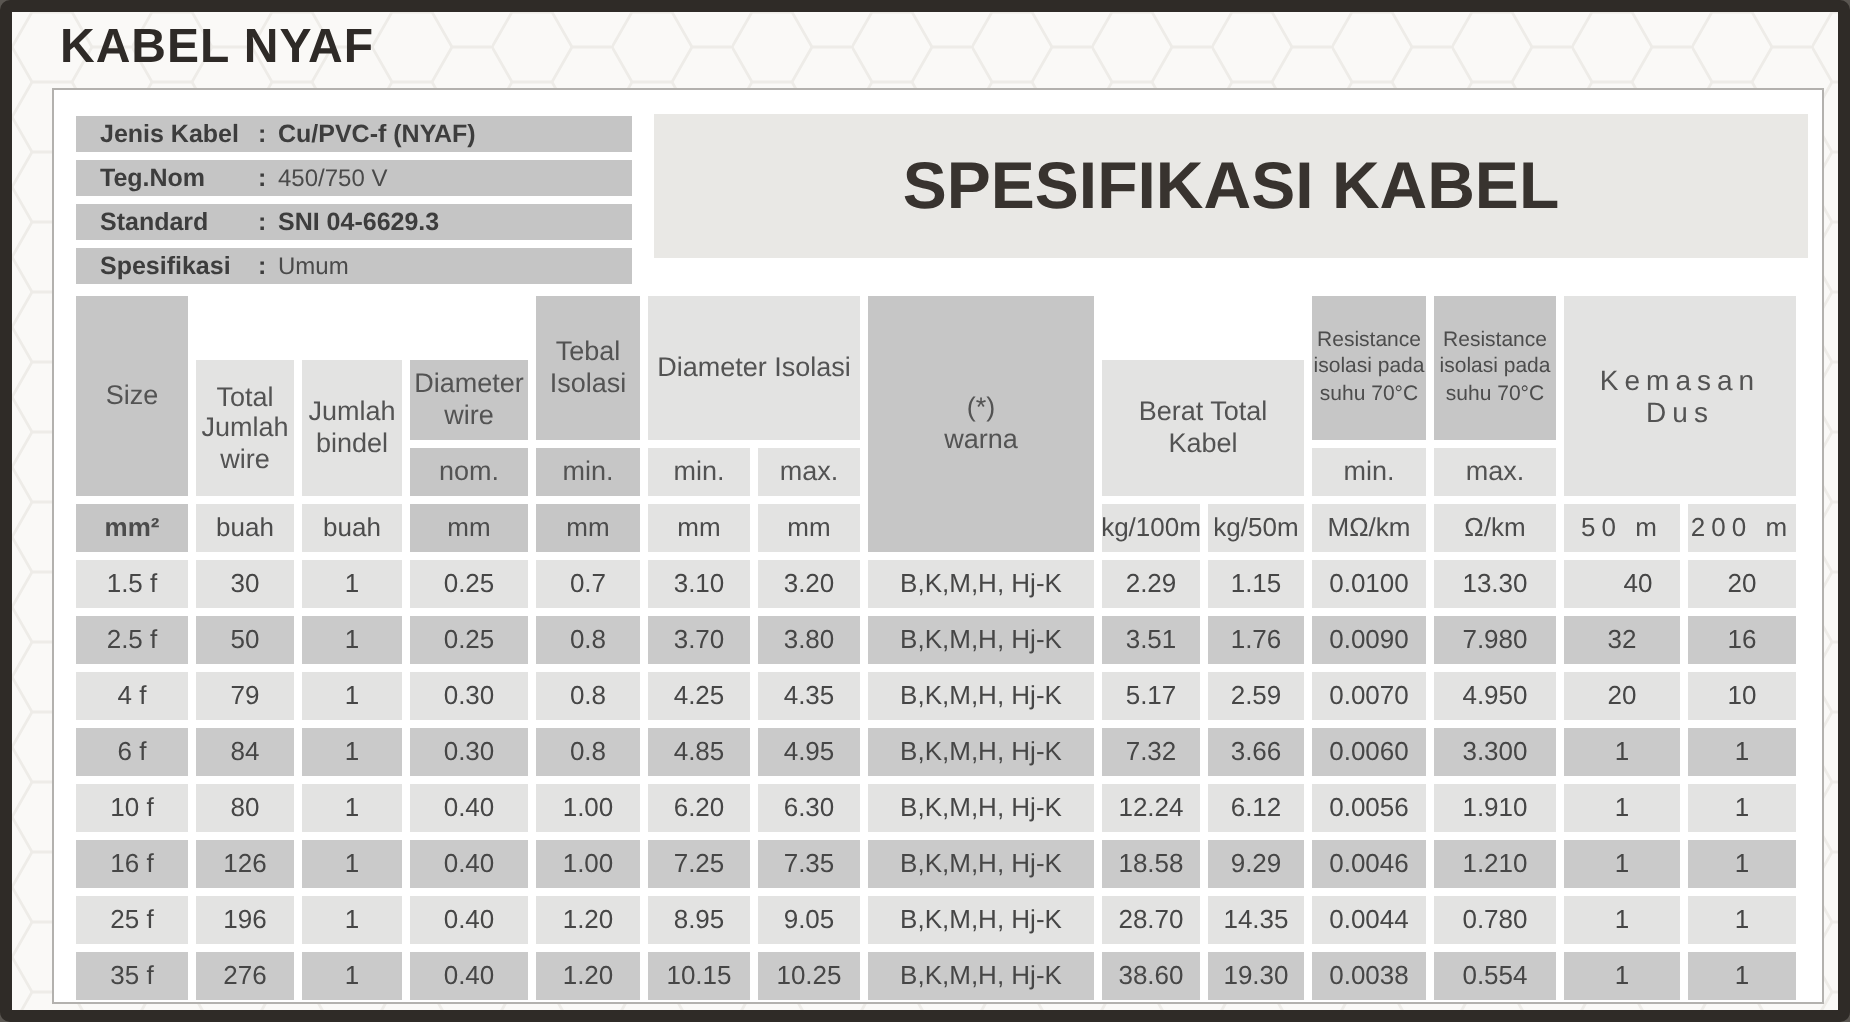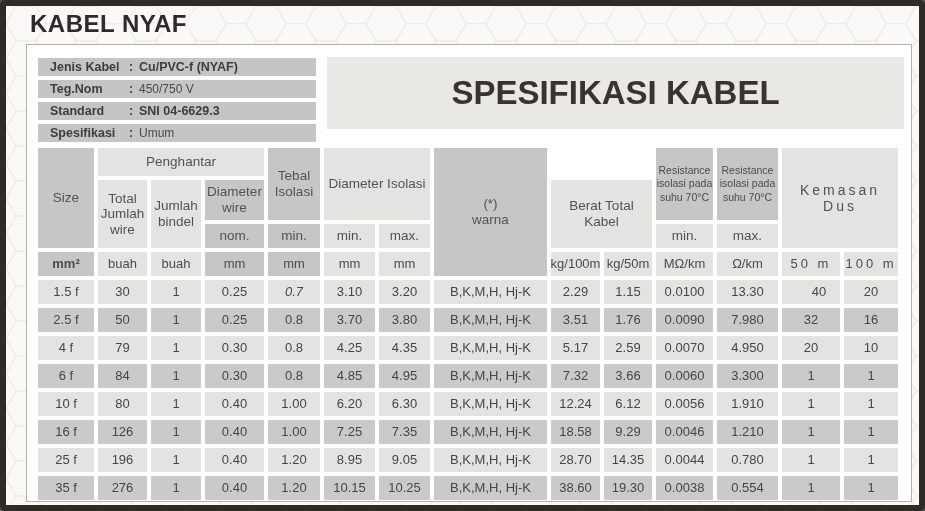--- a/index.html
+++ b/index.html
@@ -118,21 +118,20 @@
           <span class="info-value">Umum</span>
         </div>
       </div>
 
     <div class="heading-box">
       <span class="heading-text">SPESIFIKASI KABEL</span>
     </div>
 
     <div class="spec-table">
       <div class="cell hdr dark c-size">Size</div>
-      <div class="cell hdr light c-penghantar">Penghantar</div>
       <div class="cell hdr light c-tjw">Total Jumlah wire</div>
       <div class="cell hdr light c-jb">Jumlah bindel</div>
       <div class="cell hdr dark c-dw">Diameter wire</div>
       <div class="cell hdr dark c-nom">nom.</div>
       <div class="cell hdr dark c-tebal">Tebal Isolasi</div>
       <div class="cell hdr dark c-tmin">min.</div>
       <div class="cell hdr light nowrap c-dia">Diameter Isolasi</div>
       <div class="cell hdr light c-dmin">min.</div>
       <div class="cell hdr light c-dmax">max.</div>
       <div class="cell hdr dark pre c-warna">(*)
@@ -149,26 +148,26 @@
         <div class="cell unit light" style="grid-area: 4 / 3;">buah</div>
         <div class="cell unit dark" style="grid-area: 4 / 4;">mm</div>
         <div class="cell unit dark" style="grid-area: 4 / 5;">mm</div>
         <div class="cell unit light" style="grid-area: 4 / 6;">mm</div>
         <div class="cell unit light" style="grid-area: 4 / 7;">mm</div>
         <div class="cell unit light" style="grid-area: 4 / 9;">kg/100m</div>
         <div class="cell unit light" style="grid-area: 4 / 10;">kg/50m</div>
         <div class="cell unit light" style="grid-area: 4 / 11;">MΩ/km</div>
         <div class="cell unit light" style="grid-area: 4 / 12;">Ω/km</div>
         <div class="cell unit light ls" style="grid-area: 4 / 13;">50 m</div>
-        <div class="cell unit light ls" style="grid-area: 4 / 14;">100 m</div>
+        <div class="cell unit light ls" style="grid-area: 4 / 14;">200 m</div>
         <div class="cell data light" style="grid-area: 5 / 1;">1.5 f</div>
         <div class="cell data light" style="grid-area: 5 / 2;">30</div>
         <div class="cell data light" style="grid-area: 5 / 3;">1</div>
         <div class="cell data light" style="grid-area: 5 / 4;">0.25</div>
-        <div class="cell data light" style="grid-area: 5 / 5; font-style: italic;">0.7</div>
+        <div class="cell data light" style="grid-area: 5 / 5;">0.7</div>
         <div class="cell data light" style="grid-area: 5 / 6;">3.10</div>
         <div class="cell data light" style="grid-area: 5 / 7;">3.20</div>
         <div class="cell data light" style="grid-area: 5 / 8;">B,K,M,H, Hj-K</div>
         <div class="cell data light" style="grid-area: 5 / 9;">2.29</div>
         <div class="cell data light" style="grid-area: 5 / 10;">1.15</div>
         <div class="cell data light" style="grid-area: 5 / 11;">0.0100</div>
         <div class="cell data light" style="grid-area: 5 / 12;">13.30</div>
         <div class="cell data light" style="grid-area: 5 / 13; padding-left: 16px;">40</div>
         <div class="cell data light" style="grid-area: 5 / 14;">20</div>
         <div class="cell data row-dark" style="grid-area: 6 / 1;">2.5 f</div>

